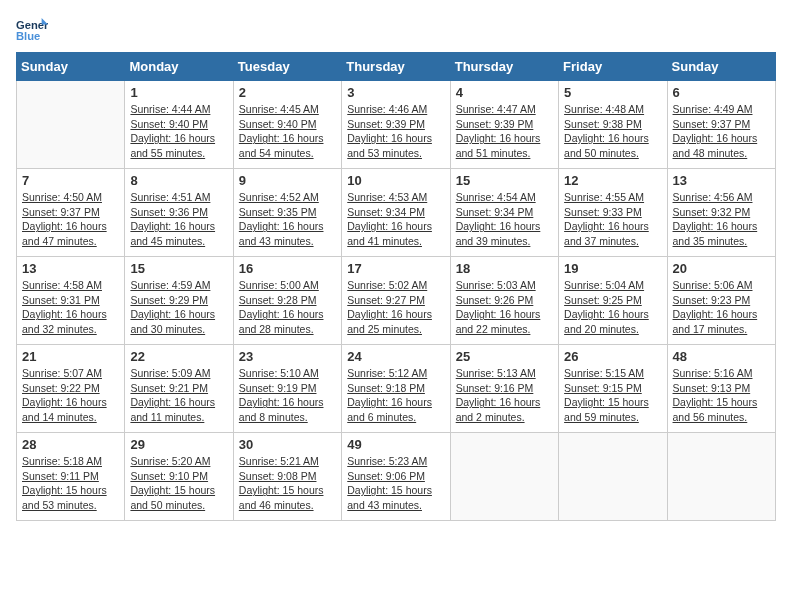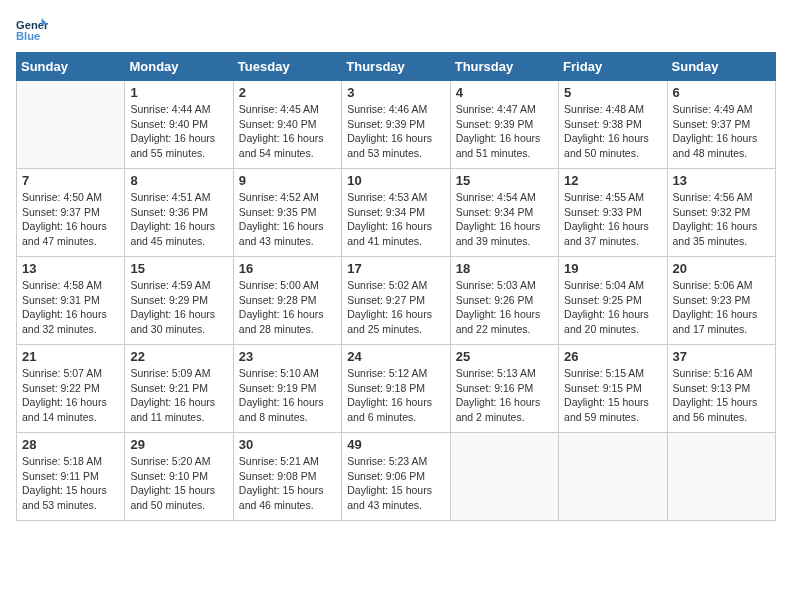--- a/index.html
+++ b/index.html
@@ -63,20 +63,21 @@
       font-size: 13px;
       font-weight: bold;
       color: #333;
       display: block;
       margin-bottom: 2px;
     }
     .day-info {
       font-size: 10.5px;
       color: #333;
       line-height: 1.4;
+      text-decoration: underline;
     }
     .empty-cell {
       background: #f9f9f9;
     }
   </style>
 </head>
 <body>
 
 <div class="header-area">
   <div class="logo">
@@ -215,21 +216,21 @@
         </td>
         <td>
           <span class="day-number">25</span>
           <div class="day-info">Sunrise: 5:13 AM<br>Sunset: 9:16 PM<br>Daylight: 16 hours<br>and 2 minutes.</div>
         </td>
         <td>
           <span class="day-number">26</span>
           <div class="day-info">Sunrise: 5:15 AM<br>Sunset: 9:15 PM<br>Daylight: 15 hours<br>and 59 minutes.</div>
         </td>
         <td>
-          <span class="day-number">37</span>
+          <span class="day-number">48</span>
           <div class="day-info">Sunrise: 5:16 AM<br>Sunset: 9:13 PM<br>Daylight: 15 hours<br>and 56 minutes.</div>
         </td>
       </tr>
       <tr>
         <td>
           <span class="day-number">28</span>
           <div class="day-info">Sunrise: 5:18 AM<br>Sunset: 9:11 PM<br>Daylight: 15 hours<br>and 53 minutes.</div>
         </td>
         <td>
           <span class="day-number">29</span>

